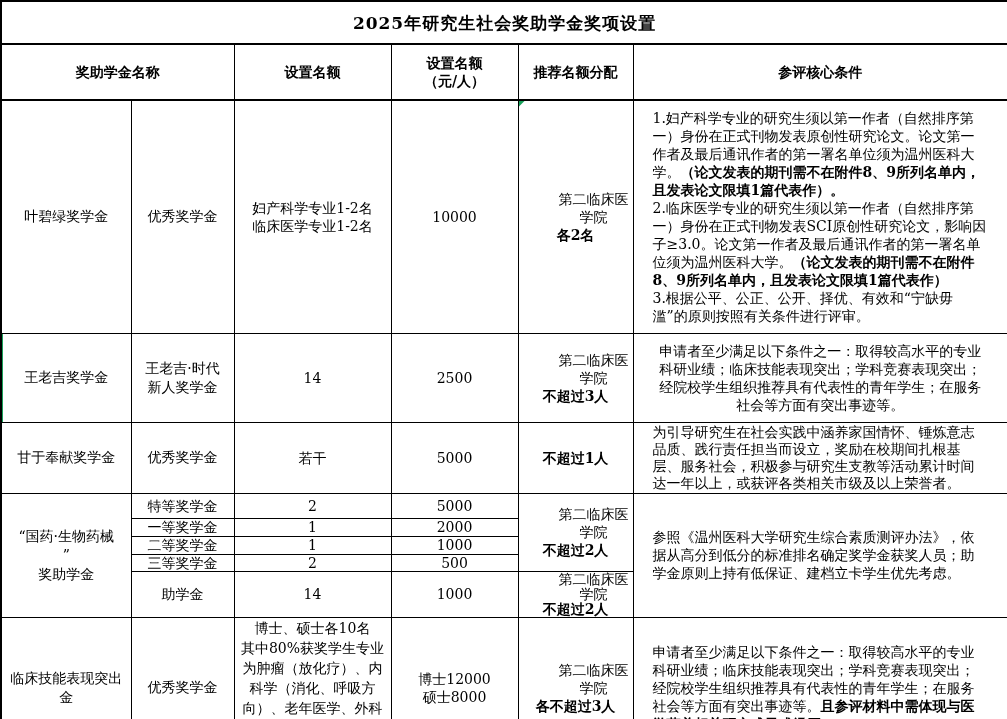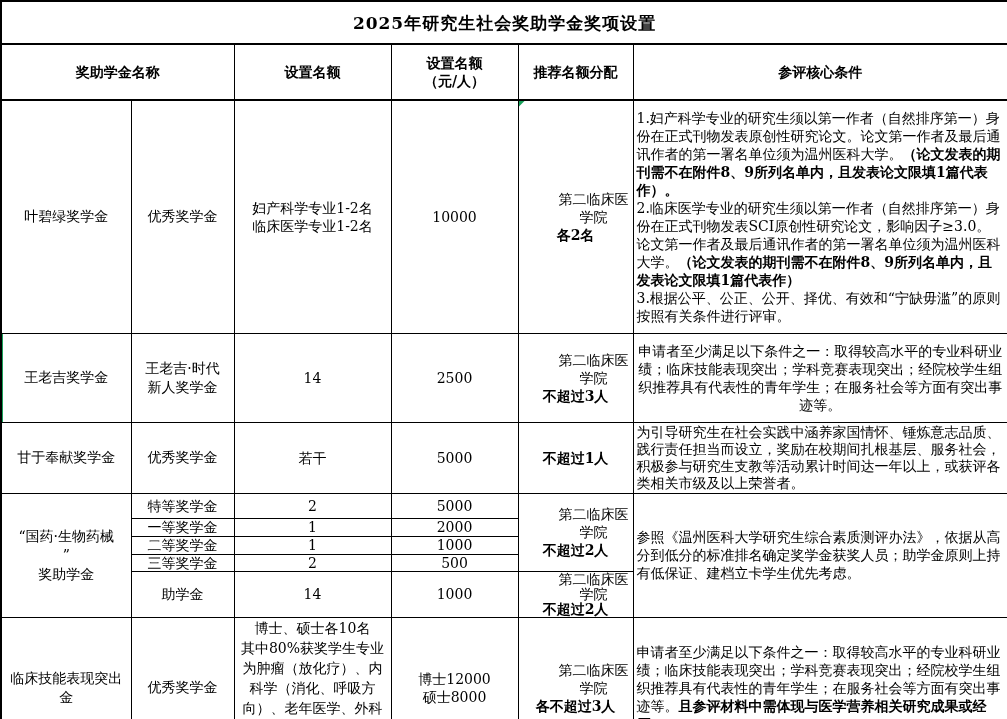--- a/index.html
+++ b/index.html
@@ -20,21 +20,21 @@
     font-size:14px; line-height:18px;
     overflow:hidden;
     word-break:break-all;
   }
   .prewrap { white-space:pre-line; }
   tr.title-row td { border-bottom-width:2px; }
   tr.header-row td { border-bottom-width:2px; font-weight:bold; }
   .page-title { font-size:17px; font-weight:bold; letter-spacing:1px; }
   .criteria {
     text-align:left; font-size:14px; line-height:18px;
-    padding:1px 3px;
+    padding:1px 19px;
   }
   .criteria .cond-item b { font-weight:bold; }
   .criteria-center { text-align:center; }
   .alloc-college { font-weight:normal; line-height:18px;margin-left:36px; }
   .alloc-quota { font-weight:bold; line-height:18px; }
   .alloc-tight div { line-height:15px; }
   .cell-rel { position:relative; }
   .green-corner {
     position:absolute; top:0; left:0; width:6px; height:6px;
     clip-path:polygon(0 0,100% 0,0 100%);

